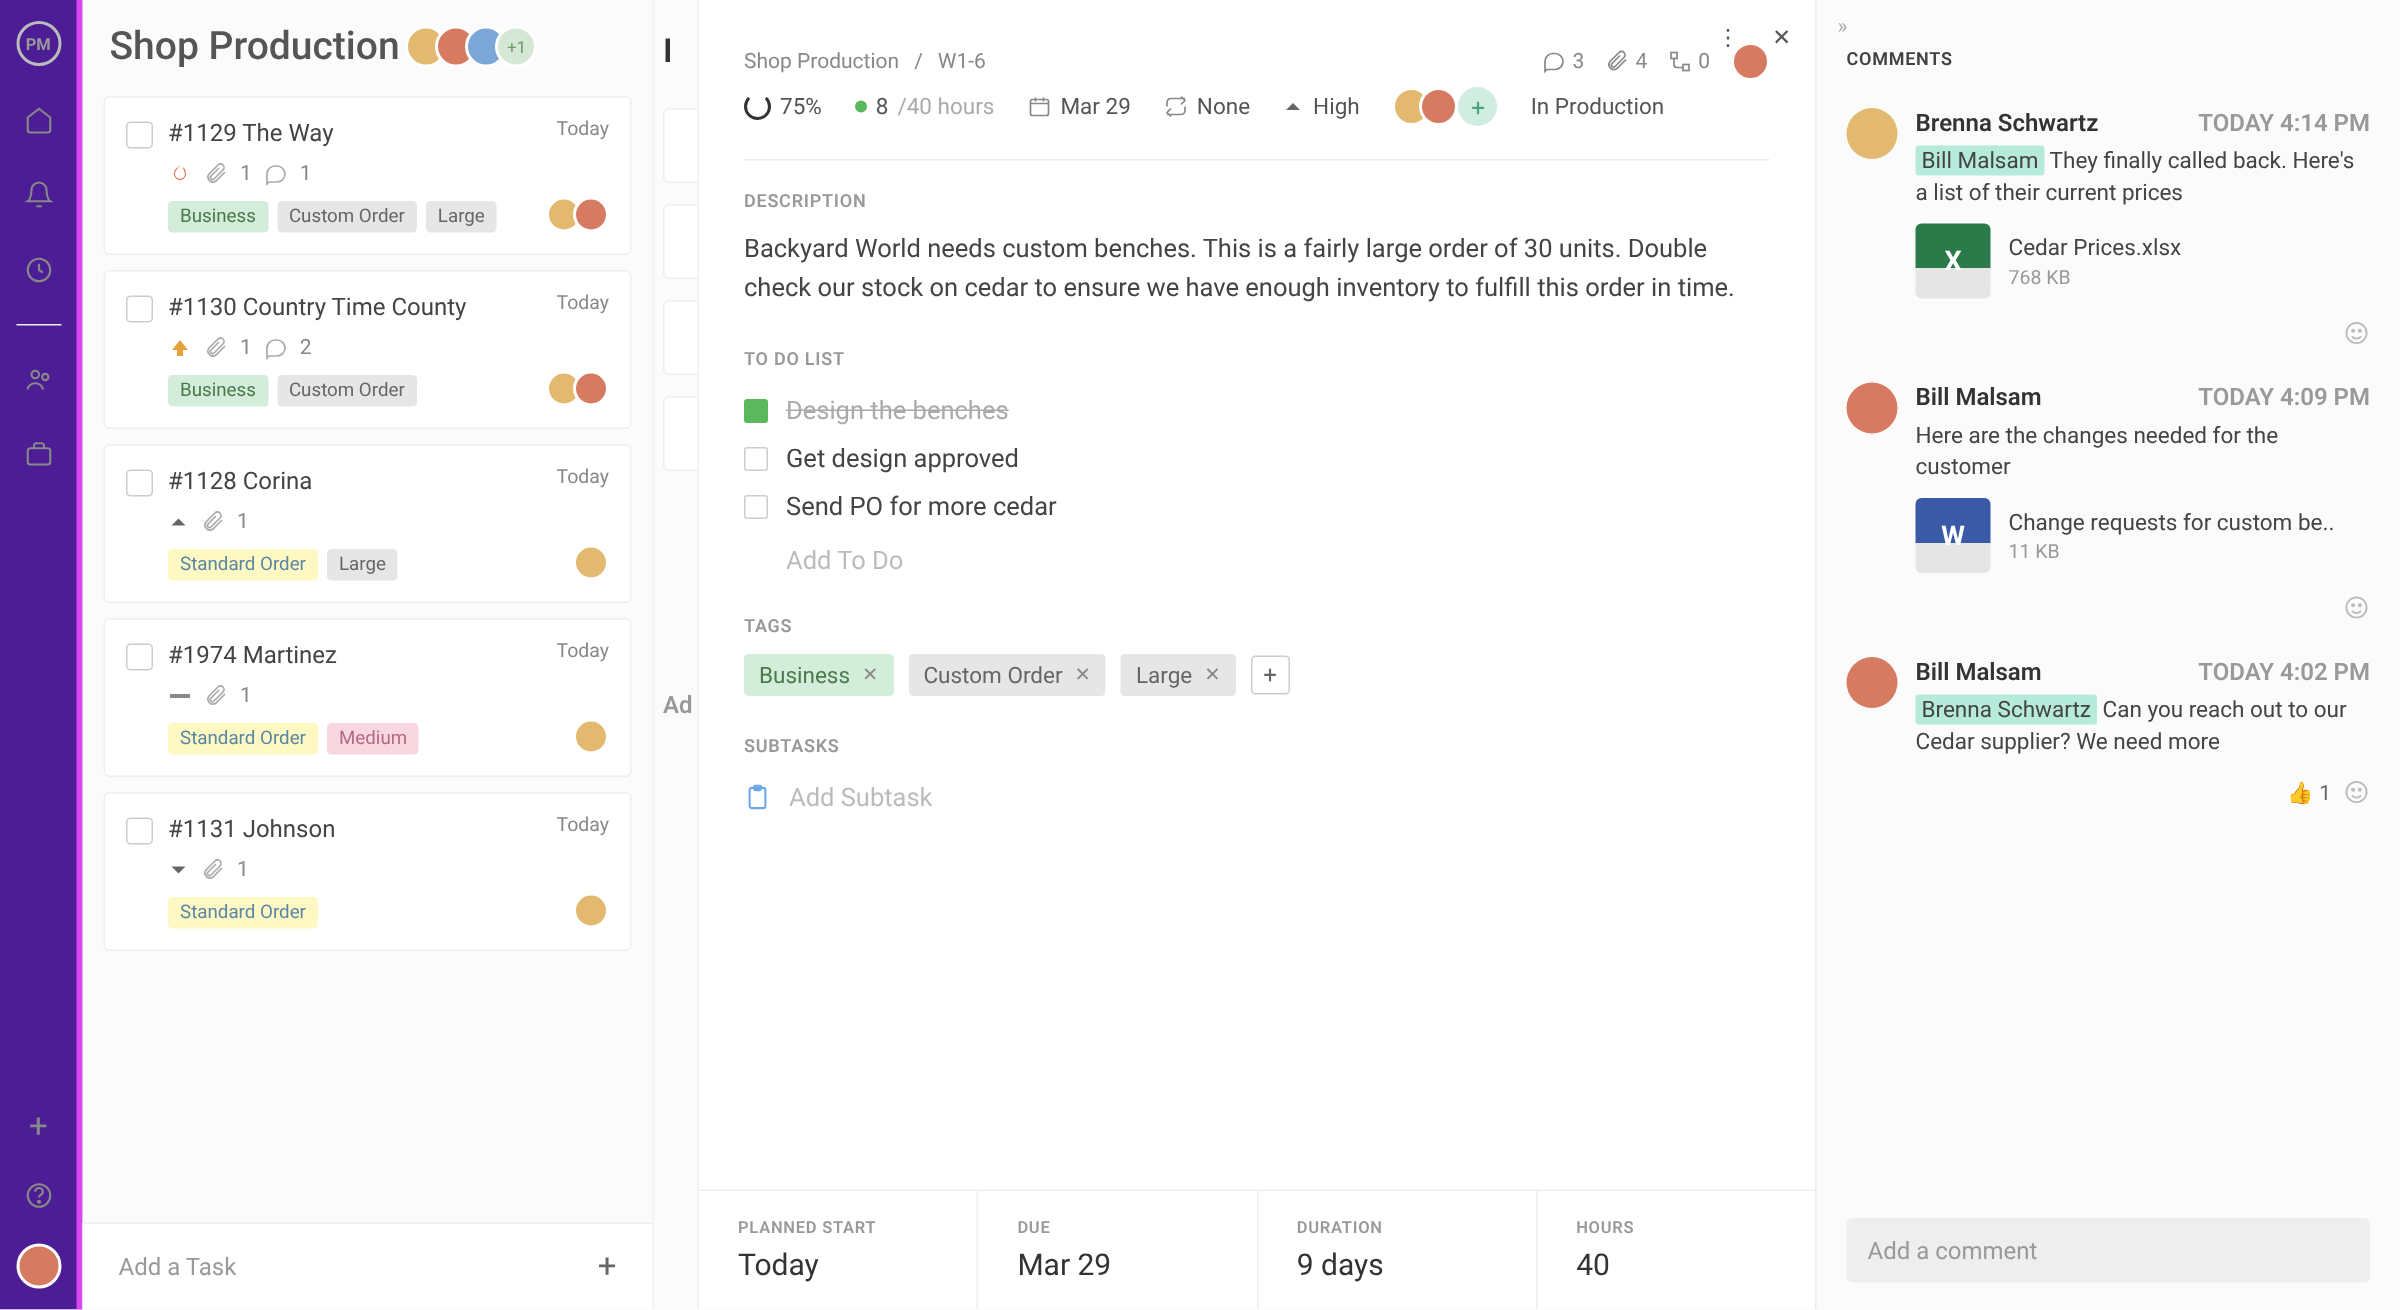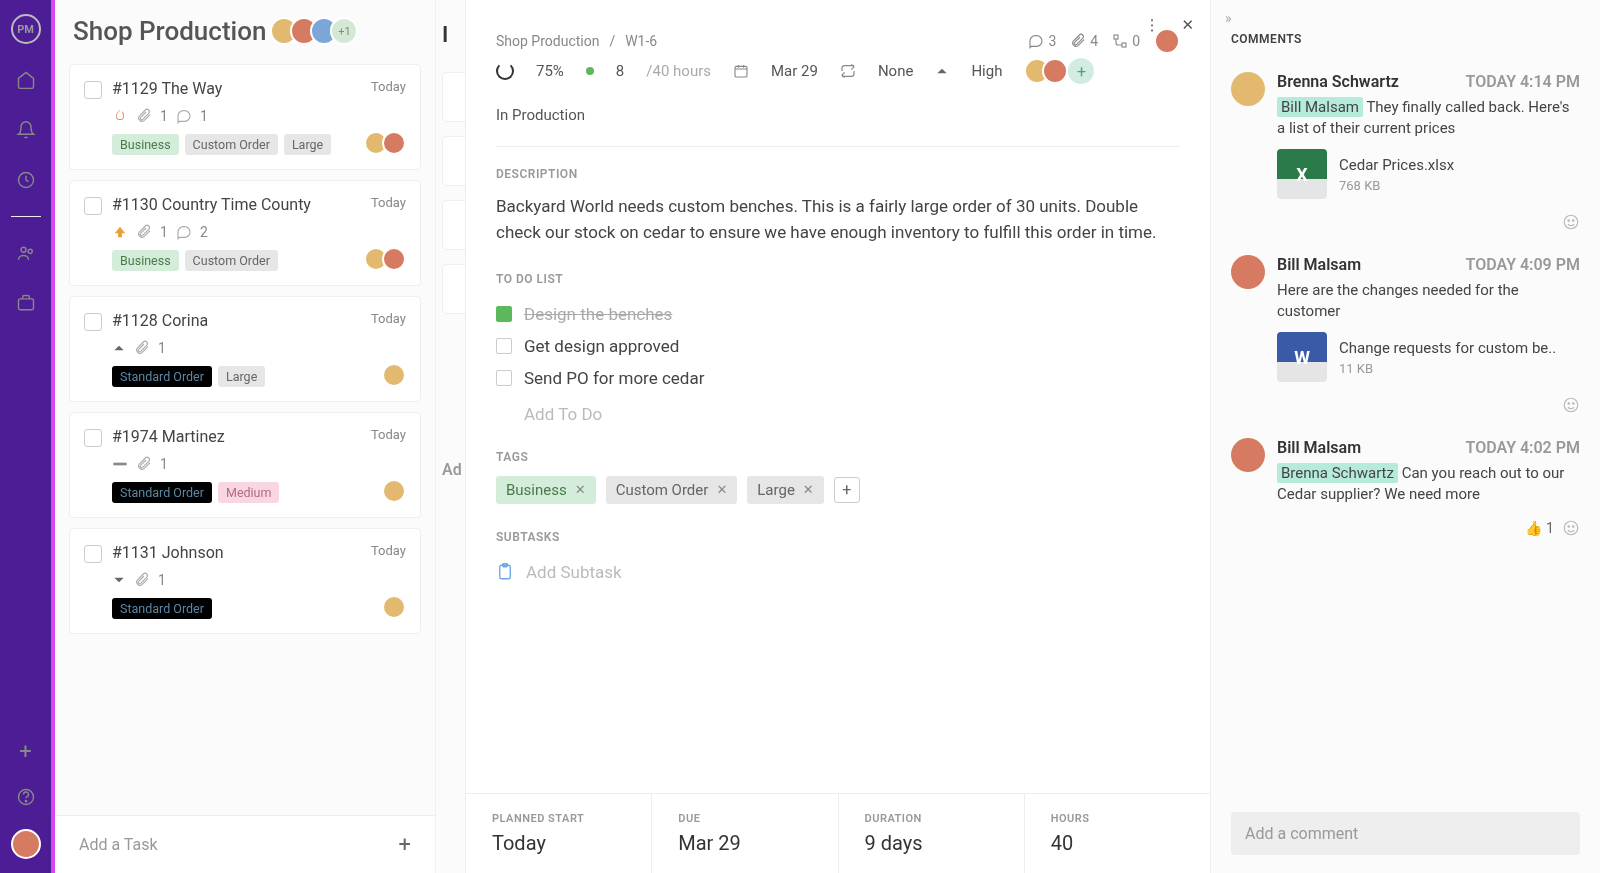--- a/index.html
+++ b/index.html
@@ -27,21 +27,21 @@
 .cards { flex:1; overflow-y:auto; padding: 0 14px; }
 .card { background:#fff; border:1px solid #eee; border-radius:4px; padding:14px; margin-bottom:10px; display:flex; gap:10px; }
 .chk { width:18px; height:18px; border:1.5px solid #ccc; border-radius:3px; flex-shrink:0; margin-top:2px; }
 .card-body { flex:1; }
 .card-title { font-size:16px; color:#444; margin-bottom:10px;}
 .card-meta { display:flex; align-items:center; gap:8px; color:#888; font-size:14px; margin-bottom:10px;}
 .tags { display:flex; gap:6px; flex-wrap:wrap;}
 .tag { font-size:12.5px; padding:3px 8px; border-radius:3px; }
 .tag-green { background:#d4edda; color:#4a7a4a; }
 .tag-gray  { background:#e6e6e6; color:#666; }
-.tag-blue  { background:#000000; color:#5a86a5; }
+.tag-blue  { background:#fef9c3; color:#5a86a5; }
 .tag-pink  { background:#f8d7e0; color:#b36a85; }
 .card-right { display:flex; flex-direction:column; align-items:flex-end; justify-content:space-between; gap:6px;}
 .card-date { font-size:13px; color:#888;}
 .assignees { display:flex; }
 .assignees .av { width:24px; height:24px; margin-left:-6px;}
 .add-task-row { display:flex; align-items:center; justify-content:space-between; padding:16px 24px; font-size:16px; color:#999; border-top:1px solid #eee; background:#fff;}
 .plus-btn { font-size:22px; color:#666; cursor:pointer; }
 
 
 .next-col { width: 30px; background:#fbfbfb; padding:20px 0 0 6px; color:#333; font-size:22px; font-weight:600; overflow:hidden; position:relative; border-left:1px solid #f0f0f0;}
@@ -54,21 +54,21 @@
 .detail-top span {cursor:pointer; font-size:15px;}
 .crumbs { padding:28px 30px 0; font-size:14px; color:#888; display:flex; align-items:center; gap:10px;}
 .crumb-right { margin-left:auto; display:flex; align-items:center; gap:14px; color:#888; font-size:14px;}
 .crumb-right .mini { display:flex; align-items:center; gap:4px; }
 .title-row { display:flex; align-items:center; padding:10px 30px 16px; gap:12px;}
 .task-icon { color:#6aa6e8; }
 .task-title { font-size:30px; font-weight:600; color:#2a2a2a; flex:1;}
 .done-row { display:flex; align-items:center; gap:10px; color:#666; font-size:17px;}
 .done-chk { width:20px; height:20px; border:1.5px solid #ccc; border-radius:3px;}
 .meta-row { display:flex; align-items:center; gap:22px; padding:4px 30px 22px; font-size:15px; color:#555; flex-wrap:wrap;}
-.meta-item { display:flex; align-items:center; gap:22px;}
+.meta-item { display:flex; align-items:center; gap:6px;}
 .progress-ring { width:18px; height:18px; border:2.5px solid #333; border-top-color:transparent; border-radius:50%;}
 .dot-green { width:8px; height:8px; background:#5cb85c; border-radius:50%;}
 .muted { color:#aaa; }
 .add-av { width:26px; height:26px; border-radius:50%; background:#d1ede1; color:#4aa57e; display:flex; align-items:center; justify-content:center; font-size:16px; cursor:pointer;}
 .divider { height:1px; background:#eee; margin:0 30px; }
 .section { padding:20px 30px; }
 .section-label { font-size:12px; letter-spacing:0.5px; color:#999; margin-bottom:12px; font-weight:600;}
 .desc-text { font-size:17px; line-height:1.55; color:#444; }
 .todo-item { display:flex; align-items:center; gap:12px; padding:6px 0; font-size:17px; color:#444;}
 .todo-chk { width:16px; height:16px; border:1.5px solid #ccc; border-radius:2px;}

